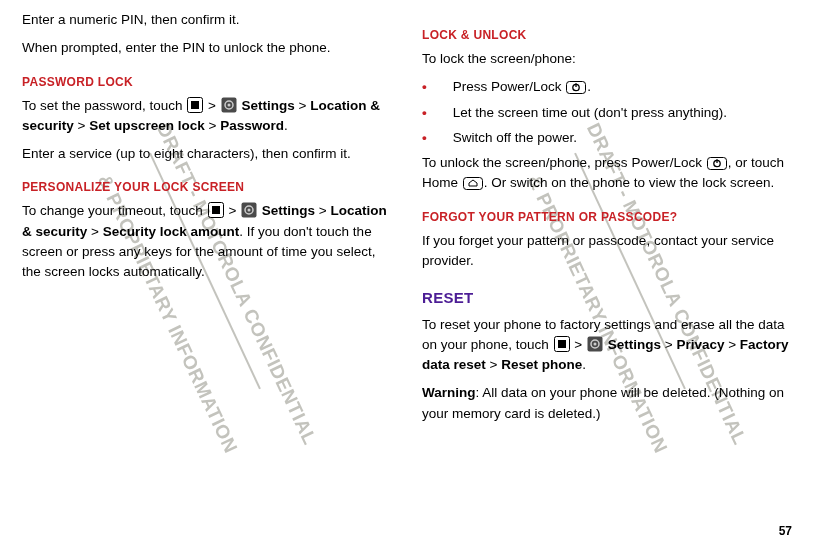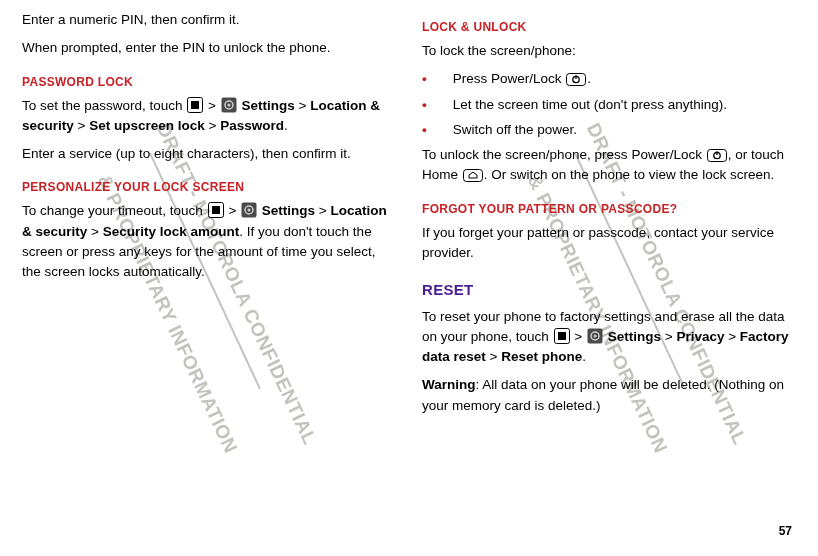--- a/index.html
+++ b/index.html
@@ -124,21 +124,21 @@
           <rect x="4" y="4" width="8" height="8" fill="#000"></rect>
         </svg><span> &gt; </span><svg class="icon" width="16" height="16">
           <rect x="0.5" y="0.5" width="15" height="15" rx="2" fill="#4a4a4a"></rect>
           <circle cx="8" cy="8" r="4" fill="none" stroke="#ccc" stroke-width="1.5"></circle>
           <circle cx="8" cy="8" r="1.5" fill="#ccc"></circle>
         </svg> <span class="bold">Settings</span><span> &gt; </span><span class="bold">Location &amp; security</span><span> &gt; </span><span class="bold">Security lock amount</span><span>. If you don't touch the screen or press any keys for the amount of time you select, the screen locks automatically.</span>
     </p>
   </div>
 
   <div class="col">
-    <div class="heading-small" style="margin-top:8px">Lock &amp; unlock</div>
+    <div class="heading-small" style="margin-top:16px">Lock &amp; unlock</div>
     <p>To lock the screen/phone:</p>
 
     <div class="bullet-line">
       <span class="bullet">•</span>
       <span class="txt">
         <span>Press Power/Lock </span><svg class="icon" width="20" height="13">
             <rect x="0.5" y="0.5" width="19" height="12" rx="3" fill="none" stroke="#000"></rect>
             <circle cx="10" cy="6.5" r="3.2" fill="none" stroke="#000" stroke-width="1.3"></circle>
             <line x1="10" y1="2.3" x2="10" y2="6" stroke="#000" stroke-width="1.3"></line>
           </svg><span>.</span>

